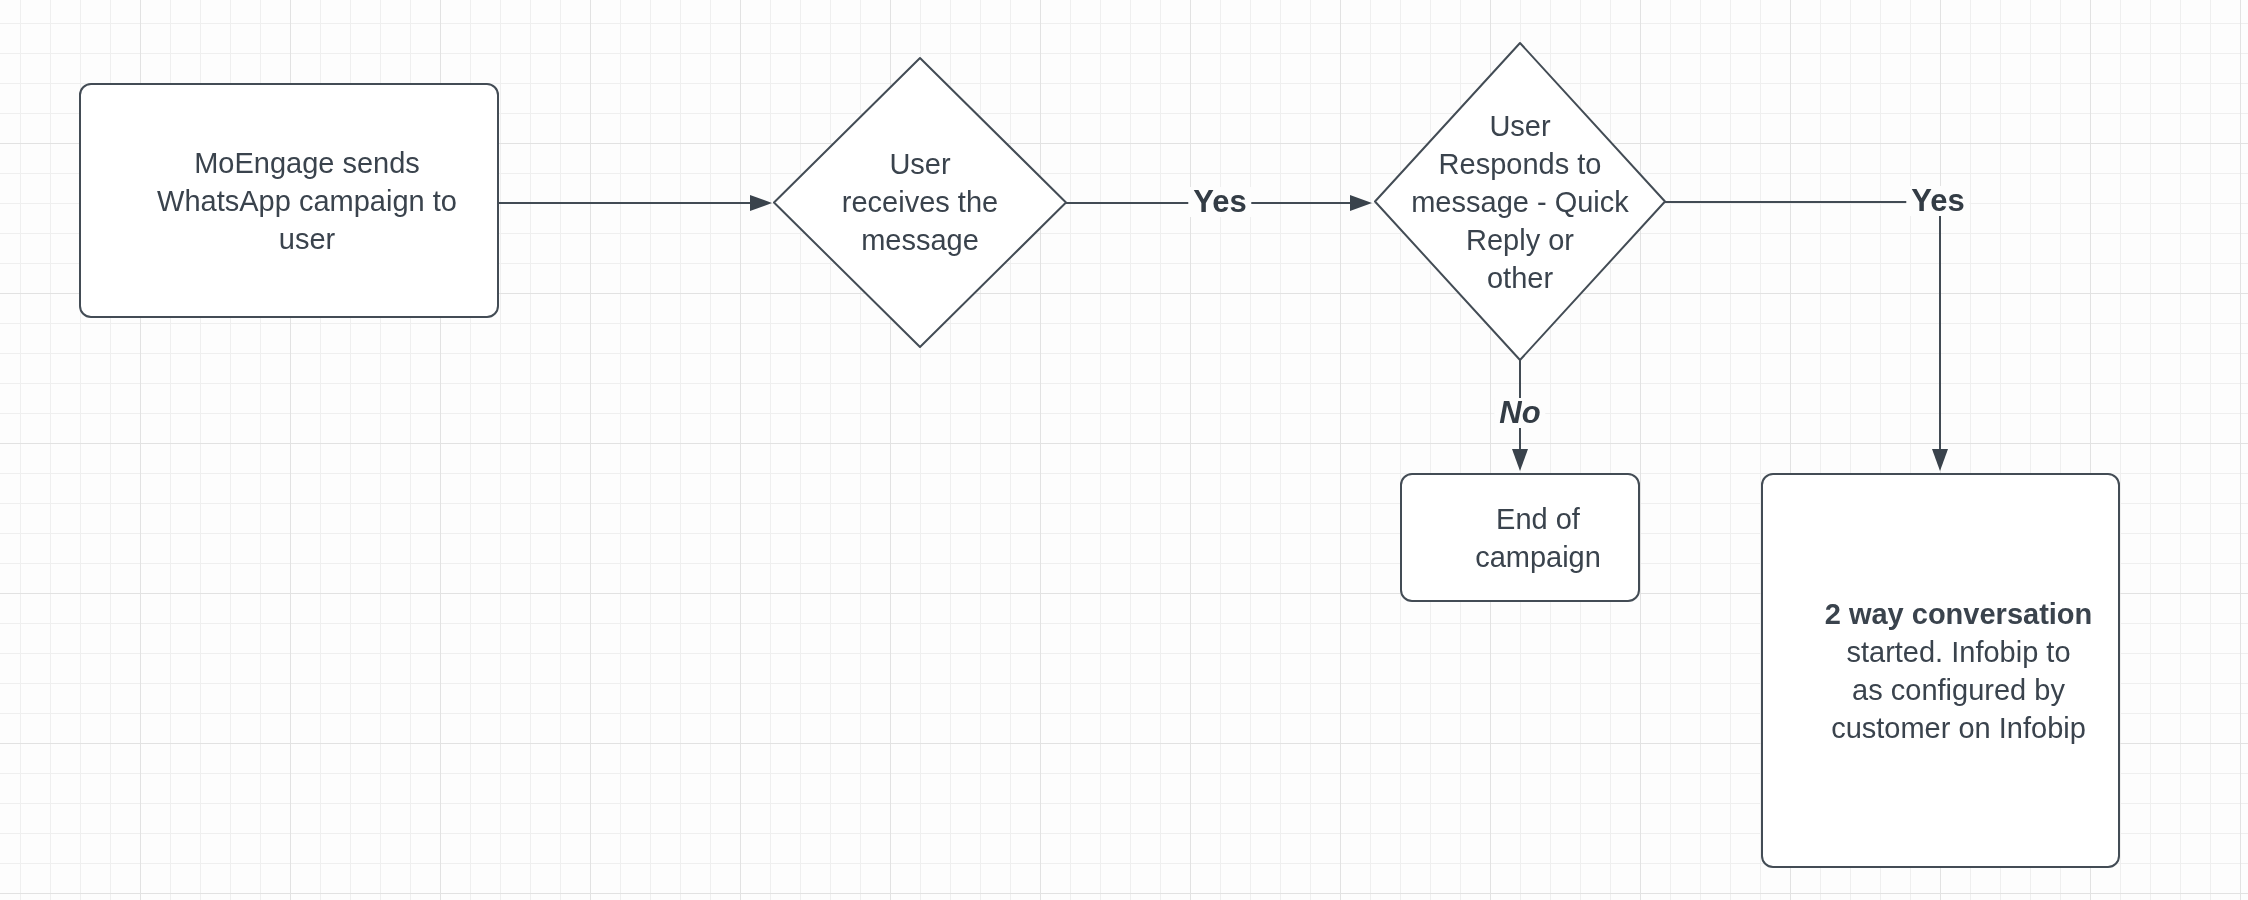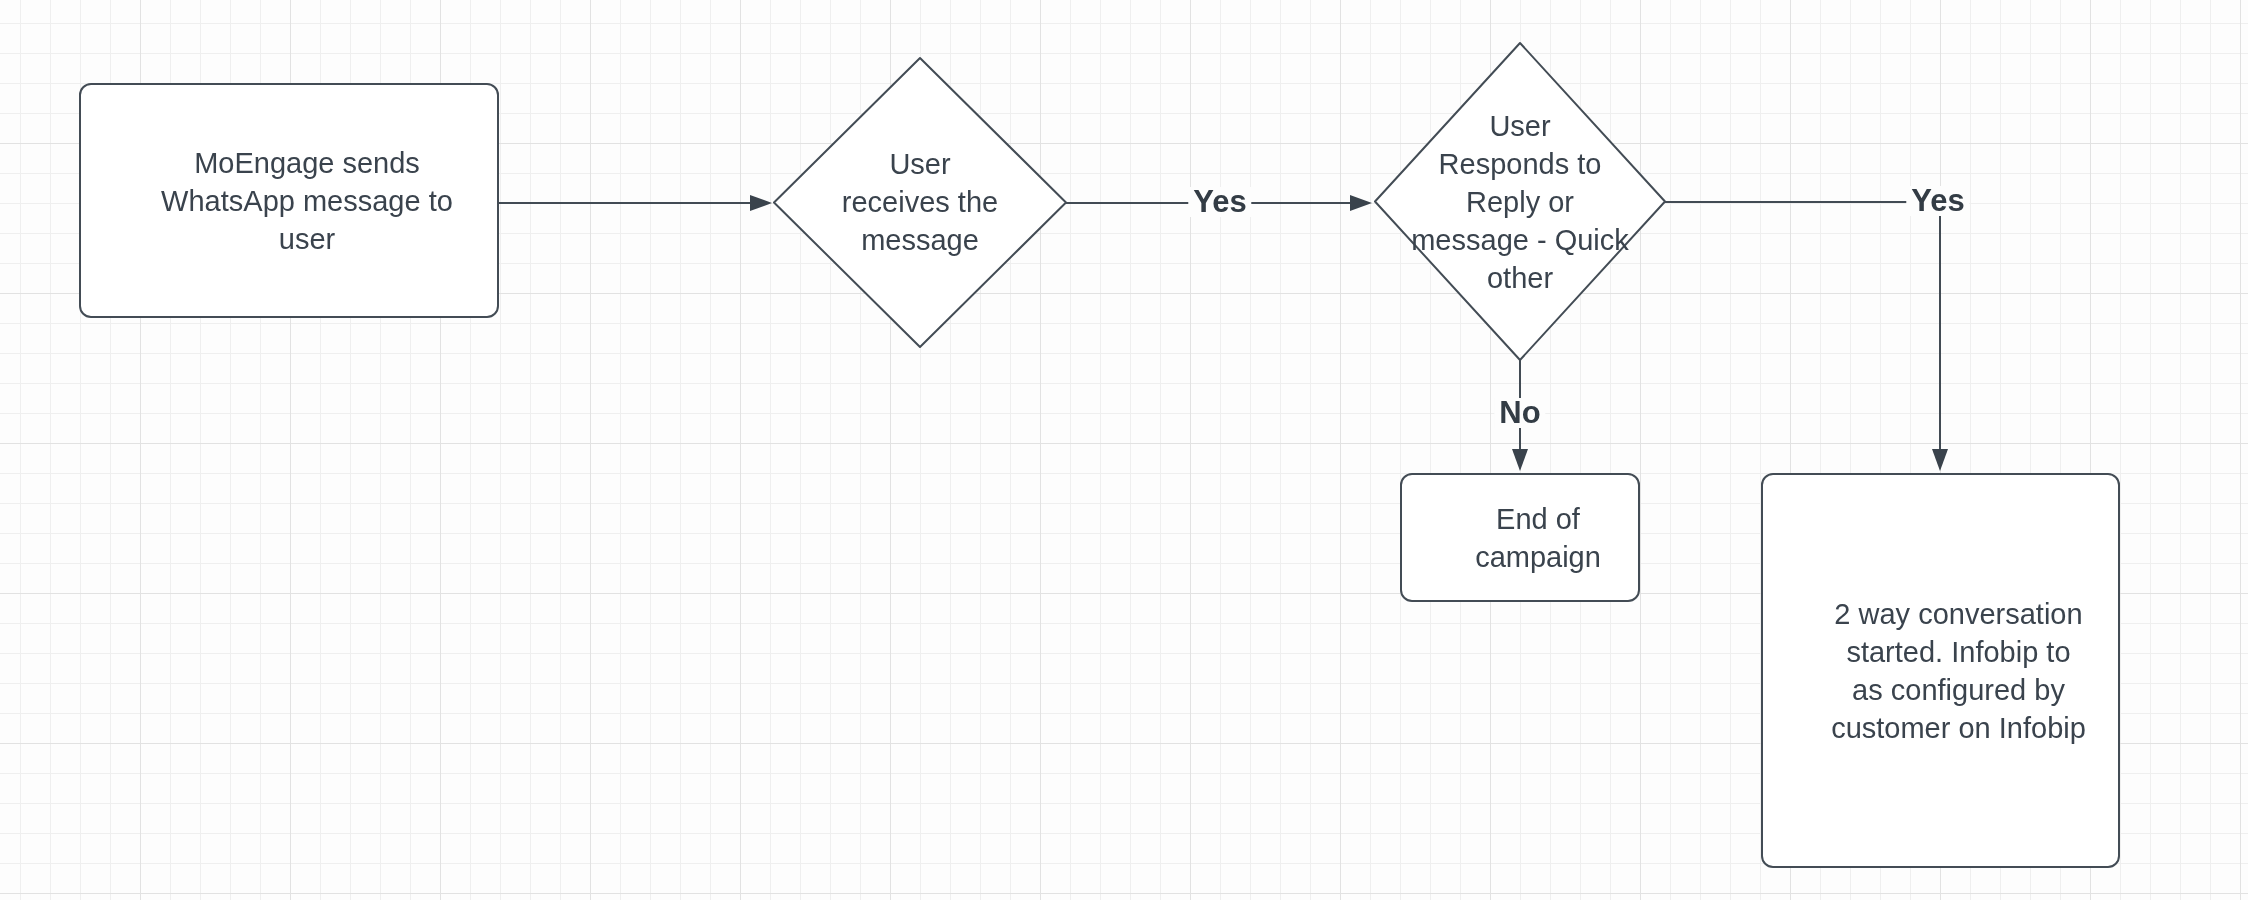--- a/index.html
+++ b/index.html
@@ -29,21 +29,21 @@
   }
   .node-label{
     text-align:center;font-size:29px;line-height:38px;color:#3a434d;
   }
   .node-label span{display:block;white-space:nowrap;}
   .diamond-label{
     position:absolute;transform:translate(-50%,-50%);
     text-align:center;font-size:29px;line-height:38px;color:#3a434d;
   }
   .diamond-label span{display:block;white-space:nowrap;}
-  .bold-line{font-weight:normal;}
+  .bold-line{font-weight:bold;}
   .edge-label{
     position:absolute;transform:translate(-50%,-50%);
     font-size:31px;line-height:30px;font-weight:bold;color:#333c45;
     background:#fdfdfd;padding:0 5px;white-space:nowrap;
   }
 </style>
 </head>
 <body>
 
 <div class="canvas">
@@ -70,52 +70,52 @@
       <path class="head" d="M1940,471 L1932,449 L1948,449 Z"></path>
     </g>
 
     <polygon class="shape" points="920,58 1066,202.5 920,347 774,202.5"></polygon>
     <polygon class="shape" points="1520,43 1665,201.5 1520,360 1375,201.5"></polygon>
   </svg>
 
   <div class="node" style="left:79px;top:83px;width:420px;height:235px;">
     <div class="node-label">
       <span>MoEngage sends</span>
-      <span>WhatsApp message to</span>
+      <span>WhatsApp campaign to</span>
       <span>user</span>
     </div>
   </div>
 
   <div class="diamond-label" style="left:920px;top:202px;">
     <span>User</span>
     <span>receives the</span>
     <span>message</span>
   </div>
 
   <div class="diamond-label" style="left:1520px;top:202px;">
     <span>User</span>
     <span>Responds to</span>
+    <span>message - Quick</span>
     <span>Reply or</span>
-    <span>message - Quick</span>
     <span>other</span>
   </div>
 
   <div class="node" style="left:1400px;top:473px;width:240px;height:129px;">
     <div class="node-label">
       <span>End of</span>
       <span>campaign</span>
     </div>
   </div>
 
   <div class="node" style="left:1761px;top:473px;width:359px;height:395px;">
     <div class="node-label">
       <span class="bold-line">2 way conversation</span>
       <span>started. Infobip to</span>
       <span>as configured by</span>
       <span>customer on Infobip</span>
     </div>
   </div>
 
   <div class="edge-label" style="left:1220px;top:202px;">Yes</div>
-  <div class="edge-label" style="left:1520px;top:413px;">No</div>
+  <div class="edge-label" style="left:1520px;top:413px;font-style:italic;">No</div>
   <div class="edge-label" style="left:1938px;top:201px;">Yes</div>
 
 </div>
 
 </body></html>

